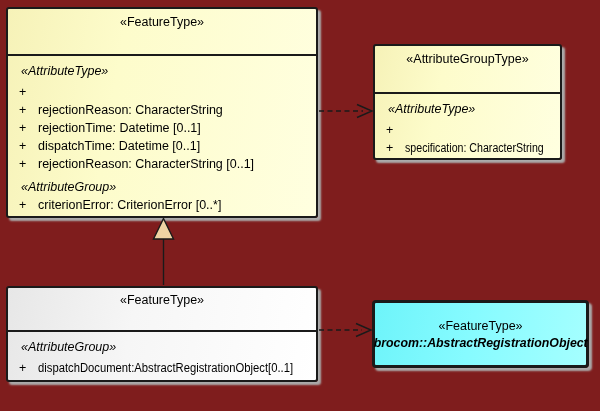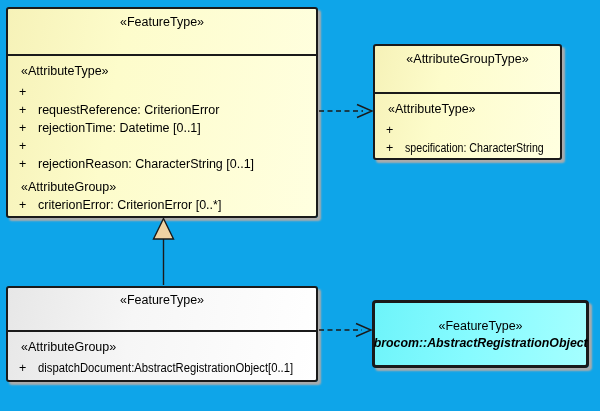--- a/index.html
+++ b/index.html
@@ -1,30 +1,30 @@
 <!DOCTYPE html>
 <html><head>
 <meta charset="utf-8">
 <title>Diagram</title>
 <style>
   html,body{margin:0;padding:0;background:#fff;}
   #canvas{
-    position:relative;width:600px;height:411px;background:#0ea5e9;overflow:hidden;
+    position:relative;width:600px;height:411px;background:#7f1d1d;overflow:hidden;
     font-family:"Liberation Sans",sans-serif;font-size:12.5px;color:#000;
   }
   .box{position:absolute;box-sizing:border-box;border:2px solid #1a1a1a;border-radius:3px;
        box-shadow:3px 3px 2px #ababab;}
   .fill-yellow{background:linear-gradient(100deg,#f6f2b8 0%,#fdfccb 35%,#ffffe0 100%);}
   .fill-gray{background:linear-gradient(100deg,#e7e7e7 0%,#f6f6f6 40%,#ffffff 100%);}
   .fill-cyan{background:linear-gradient(100deg,#6ef4fa 0%,#86fbff 45%,#a5ffff 100%);}
   .hdr{border-bottom:2px solid #1a1a1a;text-align:center;}
   .stereo-line{line-height:16px;padding-top:5px;}
   .name-line{font-weight:bold;font-size:13px;line-height:17px;white-space:nowrap;}
   .body{padding-top:6px;}
-  .srow{padding-left:13px;line-height:18px;white-space:nowrap;}
+  .srow{padding-left:13px;line-height:18px;white-space:nowrap;font-style:italic;}
   .arow{display:flex;line-height:18px;white-space:nowrap;}
   .arow .plus{flex:none;width:19px;padding-left:11px;}
   .gap3{margin-top:3px;}
   .gap5{margin-top:5px;}
   .squeeze{display:inline-block;transform-origin:0 50%;white-space:nowrap;}
   .s85{transform:scaleX(.85);}
   .s90{transform:scaleX(.90);}
   .s95c{display:inline-block;transform:scaleX(.95);transform-origin:50% 50%;white-space:nowrap;}
   .center-box{display:flex;flex-direction:column;justify-content:center;align-items:center;}
   .italic{font-style:italic;}
@@ -39,28 +39,29 @@
     <div class="hdr" style="height:45px;">
       <div class="stereo-line">«FeatureType»</div>
     </div>
     <div class="body">
       <div class="srow">«AttributeType»</div>
       <div class="arow gap3">
         <span class="plus">+</span>
       </div>
       <div class="arow">
         <span class="plus">+</span>
-        <span>requestReference: CriterionError</span>
+        <span>rejectionReason: CharacterString</span>
       </div>
       <div class="arow">
         <span class="plus">+</span>
         <span>rejectionTime: Datetime [0..1]</span>
       </div>
       <div class="arow">
         <span class="plus">+</span>
+        <span>dispatchTime: Datetime [0..1]</span>
       </div>
       <div class="arow">
         <span class="plus">+</span>
         <span>rejectionReason: CharacterString [0..1]</span>
       </div>
       <div class="srow gap5">«AttributeGroup»</div>
       <div class="arow">
         <span class="plus">+</span>
         <span>criterionError: CriterionError [0..*]</span>
       </div>

